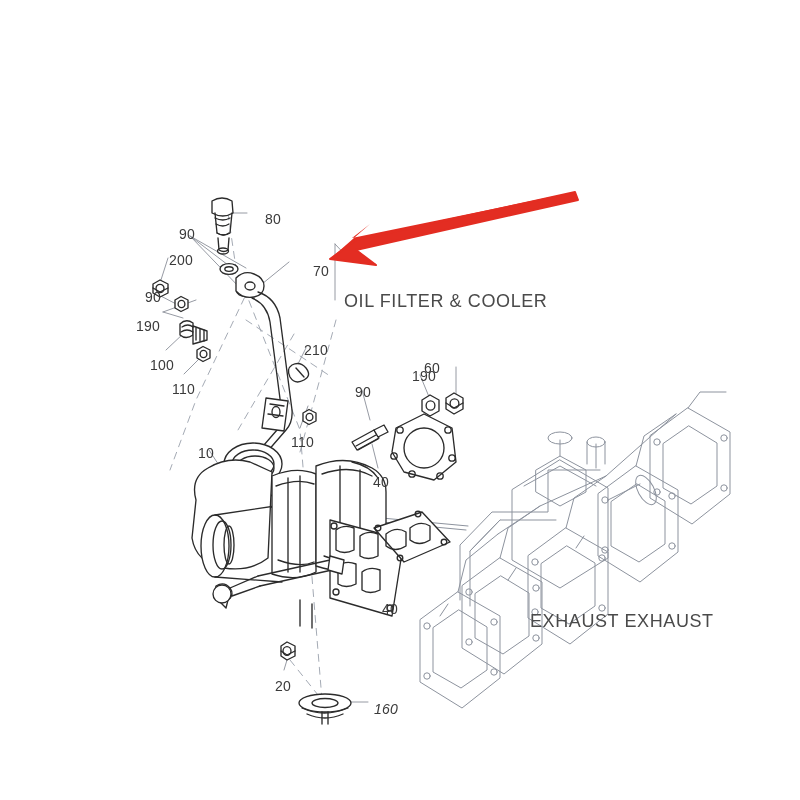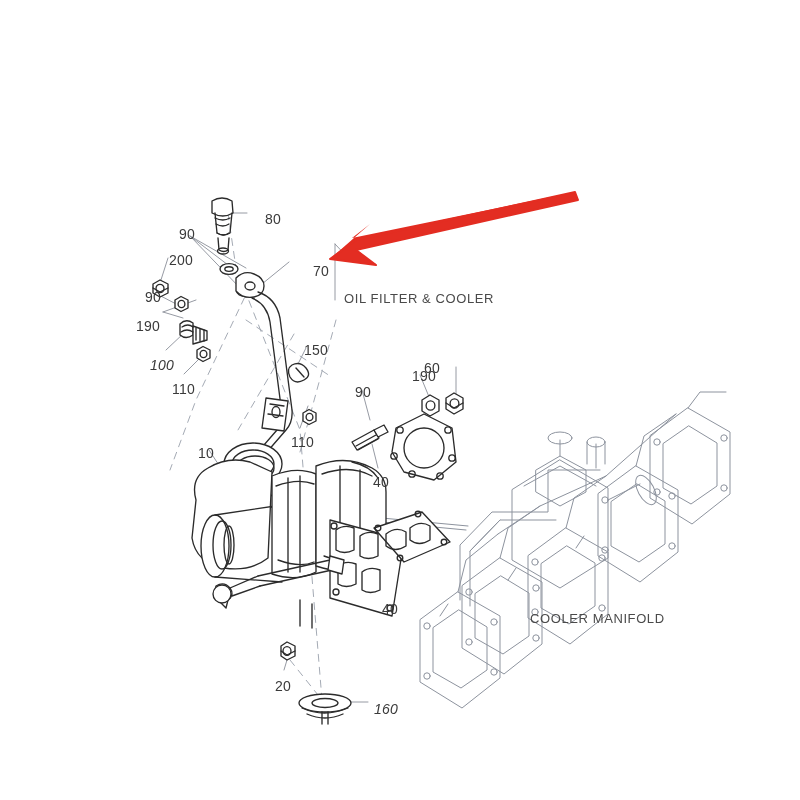--- a/index.html
+++ b/index.html
@@ -4,21 +4,21 @@
 <title>Parts Diagram</title>
 <style>
   html,body{margin:0;padding:0;background:#ffffff;}
   body{width:800px;height:800px;overflow:hidden;
        font-family:"Liberation Sans","DejaVu Sans",sans-serif;}
   #stage{position:relative;width:800px;height:800px;background:#fff;}
   #stage svg.layer{position:absolute;left:0;top:0;width:800px;height:800px;}
   .lbl{position:absolute;font-family:"Liberation Sans","DejaVu Sans",sans-serif;
        color:#3a3a3a;white-space:nowrap;letter-spacing:.2px;}
   .num{font-size:14px;}
-  .cap{font-size:13px;letter-spacing:.6px;color:#4a4a4a;}
+  .cap{font-size:18px;letter-spacing:.6px;color:#4a4a4a;}
   #wm{position:absolute;left:281px;top:368px;width:232px;height:52px;
       pointer-events:none;}
   #wm svg{width:232px;height:52px;}
 </style>
 </head>
 <body>
 
 <div id="stage">
 
   <svg class="layer" viewBox="0 0 800 800" fill="none" stroke="#8d939e" stroke-width="1" stroke-linejoin="round" stroke-linecap="round">
@@ -293,32 +293,32 @@
     </g>
   </svg>
 
 
   <div id="callouts">
       <div class="lbl num" style="left: 265px; top: 211px;">80</div>
       <div class="lbl num" style="left: 179px; top: 226px;">90</div>
       <div class="lbl num" style="left: 169px; top: 252px;">200</div>
       <div class="lbl num" style="left: 145px; top: 289px;">90</div>
       <div class="lbl num" style="left: 136px; top: 318px;">190</div>
-      <div class="lbl num" style="left: 150px; top: 357px; font-style: italic;">100</div>
+      <div class="lbl num" style="left: 150px; top: 357px;">100</div>
       <div class="lbl num" style="left: 172px; top: 381px;">110</div>
       <div class="lbl num" style="left: 292px; top: 263px; margin-left: 21px;">70</div>
-      <div class="lbl num" style="left: 304px; top: 342px;">150</div>
+      <div class="lbl num" style="left: 304px; top: 342px;">210</div>
       <div class="lbl num" style="left: 291px; top: 434px;">110</div>
       <div class="lbl num" style="left: 355px; top: 384px;">90</div>
       <div class="lbl num" style="left: 412px; top: 368px;">190</div>
       <div class="lbl num" style="left: 424px; top: 360px; text-align: center;">60</div>
       <div class="lbl num" style="left: 198px; top: 445px; text-align: center;">10</div>
       <div class="lbl num" style="left: 373px; top: 474px; text-align: center;">40</div>
       <div class="lbl num" style="left: 382px; top: 601px;">40</div>
       <div class="lbl num" style="left: 275px; top: 678px;">20</div>
       <div class="lbl num" style="left: 374px; top: 701px; font-style: italic;">160</div>
     </div>
   <div id="captions">
       <div class="lbl cap" style="left: 344px; top: 291px;">OIL FILTER &amp; COOLER</div>
-      <div class="lbl cap" style="left: 530px; top: 611px;">COOLER MANIFOLD</div>
+      <div class="lbl cap" style="left: 530px; top: 611px;">EXHAUST EXHAUST</div>
     </div>
 
 </div>
 
 </body></html>

